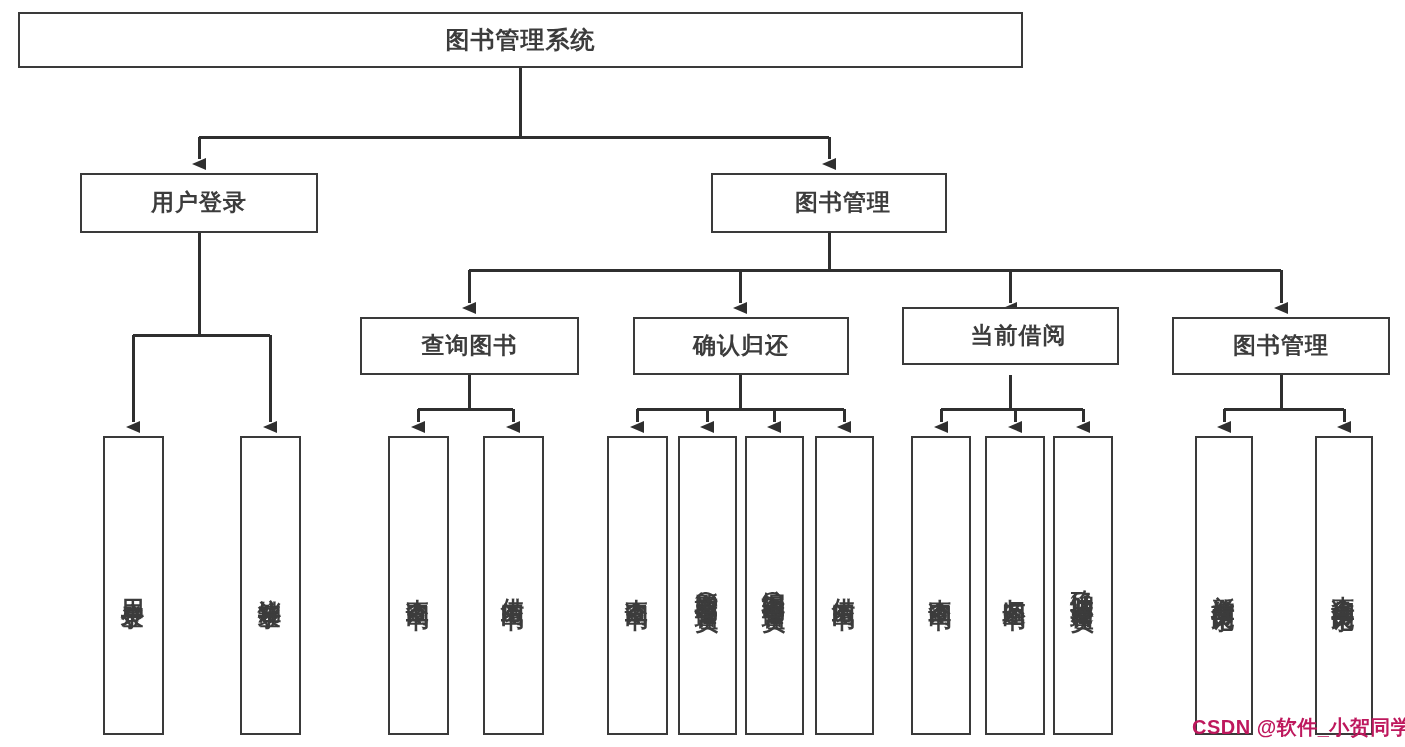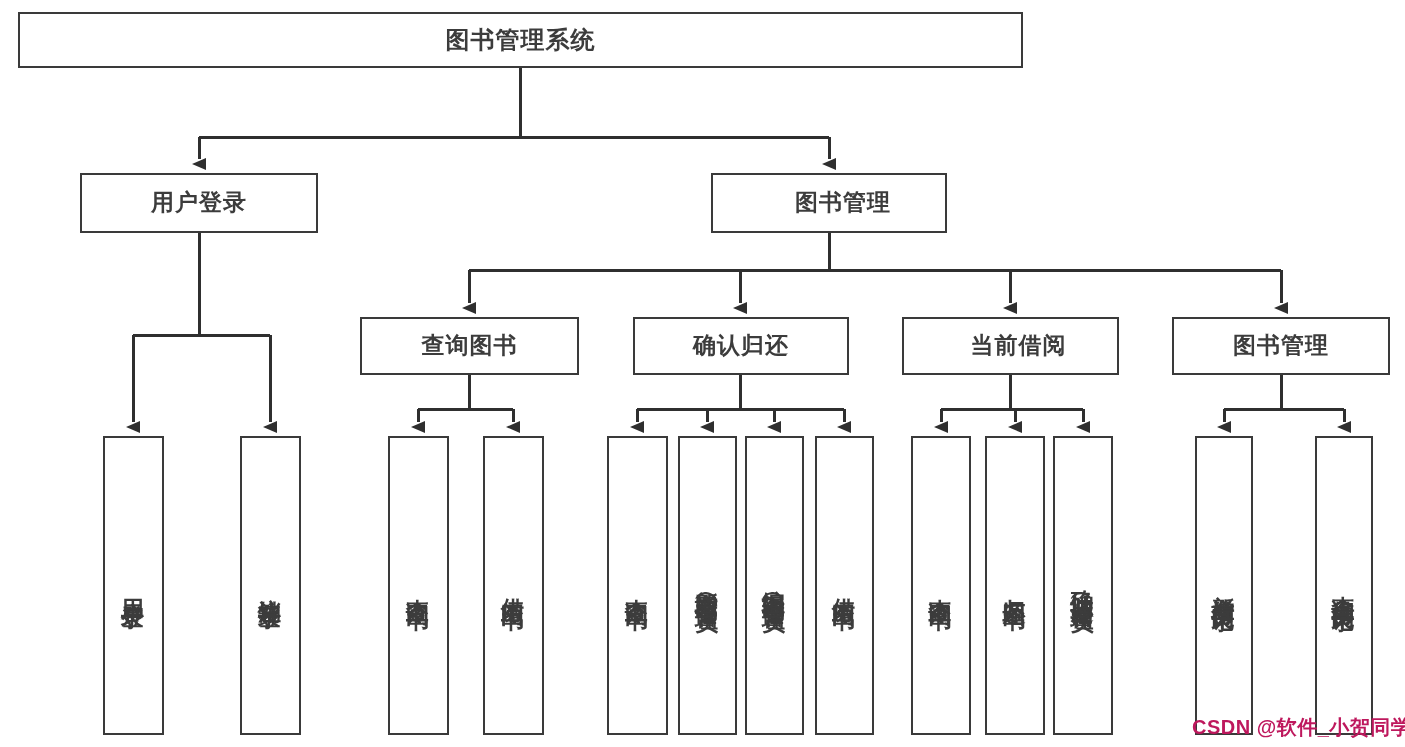--- a/index.html
+++ b/index.html
@@ -133,21 +133,21 @@
   <div class="node horiz" style="left:711px; top:173px; width:236px; height:60px;padding-left:28px;">
     <span>图书管理</span>
   </div>
 
   <div class="node horiz" style="left:360px; top:317px; width:219px; height:58px;">
     <span>查询图书</span>
   </div>
   <div class="node horiz" style="left:633px; top:317px; width:216px; height:58px;">
     <span>确认归还</span>
   </div>
-  <div class="node horiz" style="left:902px; top:317px; width:217px; height:58px;padding-left:16px;">
+  <div class="node horiz" style="left:902px; top:307px; width:217px; height:58px;padding-left:16px;">
     <span>当前借阅</span>
   </div>
   <div class="node horiz" style="left:1172px; top:317px; width:218px; height:58px;">
     <span>图书管理</span>
   </div>
 
   <div class="node vert" style="left:103px; top:436px; width:61px; height:299px;">
     <span class="vlabel">用户登录</span>
   </div>
   <div class="node vert" style="left:240px; top:436px; width:61px; height:299px;">

